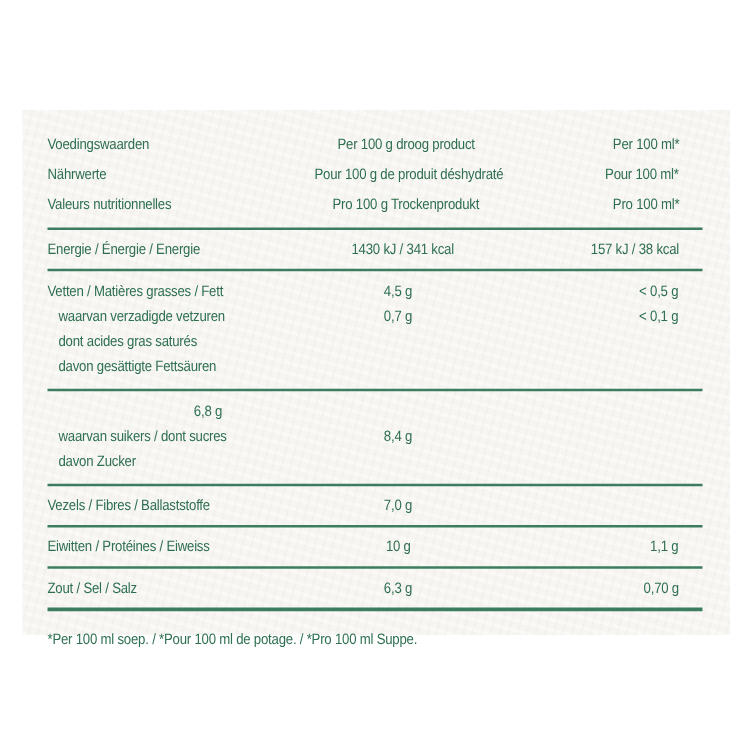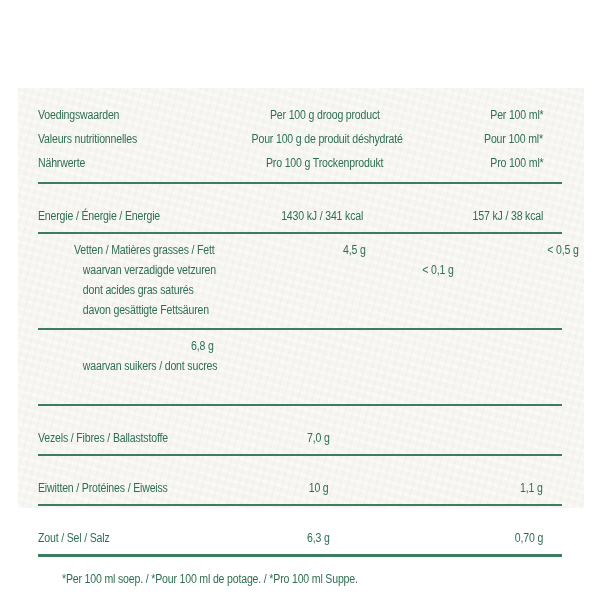--- a/index.html
+++ b/index.html
@@ -40,42 +40,41 @@
   }
   .t.left  { transform-origin: 0 50%; }
   .t.right { transform-origin: 100% 50%; }
   .hdr .line { line-height: 24px; }
   .hdr { padding-bottom: 7px; }
   .rule {
     height: 2px;
     background: #3c7d5f;
   }
   .rule.thick { height: 3px; }
-  .row { padding: 22px 0 6px 0; }
+  .row { padding: 5px 0 6px 0; }
   .row .line { line-height: 20px; }
-  .row.multi { padding: 6px 0 8px 0; margin-left: 36px; }
+  .row.multi { padding: 6px 0 8px 0; }
   .indent .c1 .t { padding-left: 10px; }
   .footnote {
     margin-top: 12px;
     line-height: 20px;
     white-space: nowrap;
-    margin-left: 24px;
   }
 </style>
 </head>
 <body>
 
 <div class="card">
   <div class="table">
 
     <div class="hdr grid3">
       <div class="cell c1">
         <div class="line"><span class="t left">Voedingswaarden</span></div>
+        <div class="line"><span class="t left">Nährwerte</span></div>
         <div class="line"><span class="t left">Valeurs nutritionnelles</span></div>
-        <div class="line"><span class="t left">Nährwerte</span></div>
       </div>
       <div class="cell c2">
         <div class="line"><span class="t right">Per 100 g droog product</span></div>
         <div class="line"><span class="t right">Pour 100 g de produit déshydraté</span></div>
         <div class="line"><span class="t right">Pro 100 g Trockenprodukt</span></div>
       </div>
       <div class="cell c3">
         <div class="line"><span class="t right">Per 100 ml*</span></div>
         <div class="line"><span class="t right">Pour 100 ml*</span></div>
         <div class="line"><span class="t right">Pro 100 ml*</span></div>
@@ -93,42 +92,45 @@
         </div>
         <div class="rule"></div>
         <div class="row multi">
           <div class="line grid3">
     <div class="cell c1"><span class="t left">Vetten / Matières grasses / Fett</span></div>
     <div class="cell c2"><span class="t right">4,5 g</span></div>
     <div class="cell c3"><span class="t right">&lt; 0,5 g</span></div>
   </div>
           <div class="line grid3 indent">
     <div class="cell c1"><span class="t left">waarvan verzadigde vetzuren</span></div>
+    <div class="cell c2"><span class="t right">0,7 g</span></div>
     <div class="cell c3"><span class="t right">&lt; 0,1 g</span></div>
   </div>
           <div class="line grid3 indent">
     <div class="cell c1"><span class="t left">dont acides gras saturés</span></div>
     <div class="cell c2"><span class="t right"></span></div>
     <div class="cell c3"><span class="t right"></span></div>
   </div>
           <div class="line grid3 indent">
     <div class="cell c1"><span class="t left">davon gesättigte Fettsäuren</span></div>
     <div class="cell c2"><span class="t right"></span></div>
     <div class="cell c3"><span class="t right"></span></div>
   </div>
         </div>
         <div class="rule"></div>
         <div class="row multi">
           <div class="line grid3">
     <div class="cell c3"><span class="t right">6,8 g</span></div>
   </div>
           <div class="line grid3 indent">
     <div class="cell c1"><span class="t left">waarvan suikers / dont sucres</span></div>
+    <div class="cell c2"><span class="t right">8,4 g</span></div>
   </div>
           <div class="line grid3 indent">
+    <div class="cell c1"><span class="t left">davon Zucker</span></div>
     <div class="cell c2"><span class="t right"></span></div>
     <div class="cell c3"><span class="t right"></span></div>
   </div>
         </div>
         <div class="rule"></div>
         <div class="row">
           <div class="line grid3">
     <div class="cell c1"><span class="t left">Vezels / Fibres / Ballaststoffe</span></div>
     <div class="cell c2"><span class="t right">7,0 g</span></div>
   </div>

